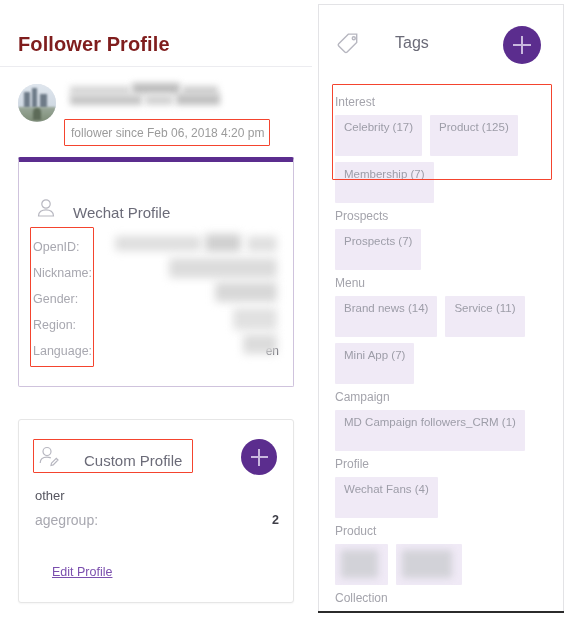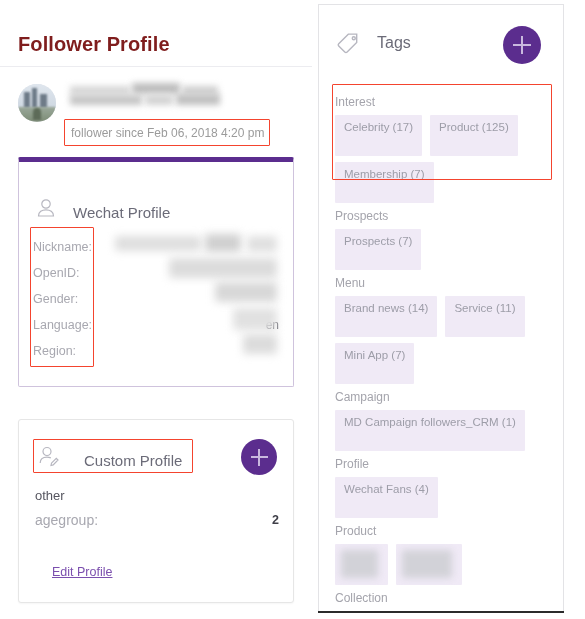--- a/index.html
+++ b/index.html
@@ -323,21 +323,21 @@
   #tags-head {
     position: absolute;
     left: 16px;
     top: 24px;
     display: flex;
     align-items: center;
   }
   #tags-title {
     font-size: 16px;
     color: #6b6b78;
-    margin-left: 14px;
+    margin-left: 32px;
   }
 
   #tag-groups {
     position: absolute;
     left: 16px;
     top: 84px;
     width: 214px;
   }
   .tag-group { margin-bottom: 5px; }
   .tag-group-label {
@@ -428,38 +428,38 @@
         <svg width="24" height="24" viewBox="0 0 24 24" fill="none" stroke="#b7b7c0" stroke-width="1.2">
           <circle cx="12" cy="8" r="4.2"></circle>
           <path d="M4.5 20c0-4.2 3.4-6.2 7.5-6.2s7.5 2 7.5 6.2z"></path>
         </svg>
       </span>
       <span class="card-title">Wechat Profile</span>
     </div>
 
     <div id="wechat-fields">
       <div class="field-row">
+        <span class="field-label">OpenID:</span>
+        <span class="field-value"></span>
+      </div>
+      <div class="field-row">
         <span class="field-label">Nickname:</span>
-        <span class="field-value"></span>
-      </div>
-      <div class="field-row">
-        <span class="field-label">OpenID:</span>
         <span class="field-value"></span>
       </div>
       <div class="field-row">
         <span class="field-label">Gender:</span>
         <span class="field-value"></span>
       </div>
       <div class="field-row">
+        <span class="field-label">Region:</span>
+        <span class="field-value"></span>
+      </div>
+      <div class="field-row">
         <span class="field-label">Language:</span>
         <span class="field-value">en</span>
-      </div>
-      <div class="field-row">
-        <span class="field-label">Region:</span>
-        <span class="field-value"></span>
       </div>
     </div>
 
     <div class="vblur" id="vb1"></div>
     <div class="vblur" id="vb2"></div>
     <div class="vblur" id="vb3"></div>
     <div class="vblur" id="vb4"></div>
     <div class="vblur" id="vb5"></div>
     <div class="vblur" id="vb6"></div>
     <div class="vblur" id="vb7"></div>

